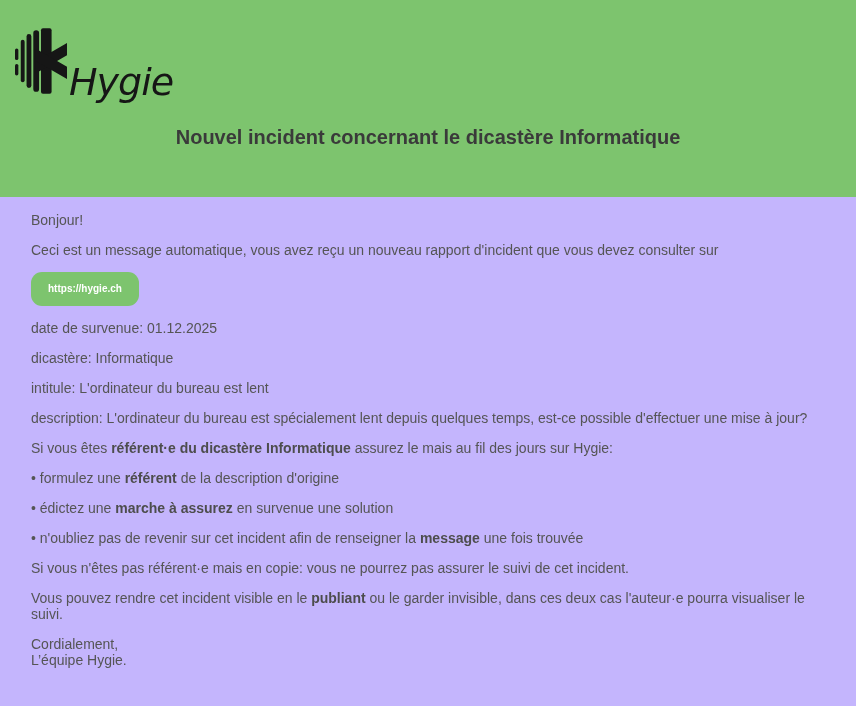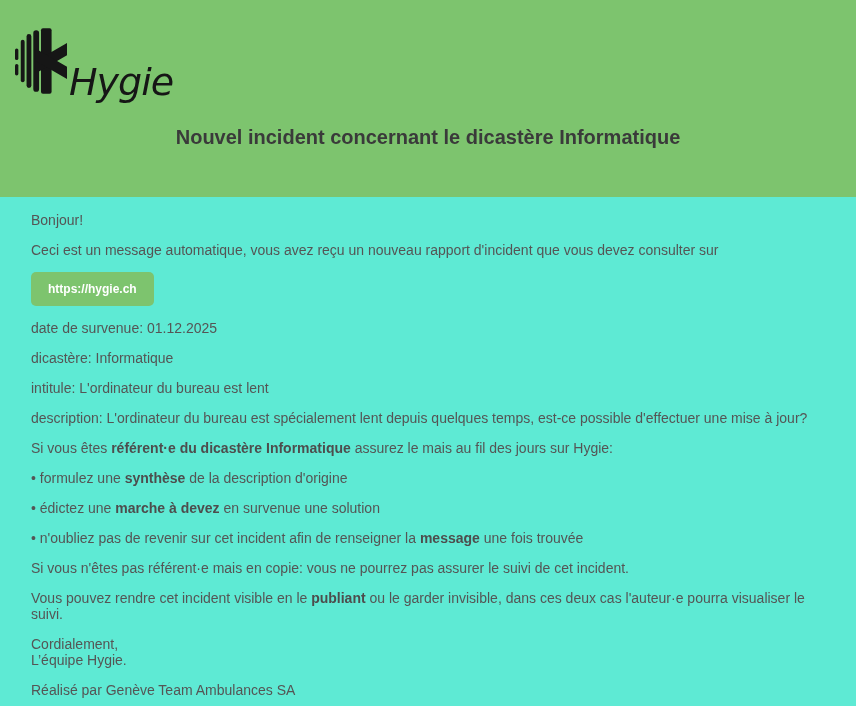--- a/index.html
+++ b/index.html
@@ -1,21 +1,21 @@
 <!DOCTYPE html>
 <html lang="fr"><head>
 <meta charset="utf-8">
 <style>
   * { box-sizing: border-box; }
   html, body { margin: 0; padding: 0; background: #f0f0f0; }
   .page {
     width: 856px;
     height: 706px;
     overflow: hidden;
-    background: #5eead4;
+    background: #c4b5fd;
     font-family: "Liberation Sans", "DejaVu Sans", sans-serif;
   }
   .header {
     background: #7dc46e;
     height: 197px;
     padding-top: 22px;
   }
   .logo {
     display: flex;
     align-items: flex-end;
@@ -47,24 +47,24 @@
     font-size: 14px;
     line-height: 16px;
   }
   .email-body p { margin: 14px 5px; }
   .email-body strong { font-weight: 700; color: #4d4d4d; }
   .btn {
     display: inline-block;
     background: #7dc46e;
     color: #ffffff;
     font-weight: 700;
-    font-size: 12px;
+    font-size: 10px;
     line-height: 16px;
     padding: 9px 17px;
-    border-radius: 5px;
+    border-radius: 11px;
     text-decoration: none;
     cursor: pointer;
   }
 </style>
 </head>
 <body>
 
 <div class="page">
 
   <div class="header">
@@ -104,28 +104,27 @@
       <a class="btn" href="#">https://hygie.ch</a>
     </p>
 
     <p>date de survenue: 01.12.2025</p>
     <p>dicastère: Informatique</p>
     <p>intitule: L'ordinateur du bureau est lent</p>
     <p>description: L'ordinateur du bureau est spécialement lent depuis quelques temps, est-ce possible d'effectuer une mise à jour?</p>
 
     <p><span>Si vous êtes </span><strong>référent·e du dicastère Informatique</strong><span> assurez le mais au fil des jours sur Hygie:</span></p>
 
-    <p><span>• formulez une </span><strong>synthèse</strong><span> de la description d'origine</span></p>
+    <p><span>• formulez une </span><strong>référent</strong><span> de la description d'origine</span></p>
 
-    <p><span>• édictez une </span><strong>marche à devez</strong><span> en survenue une solution</span></p>
+    <p><span>• édictez une </span><strong>marche à assurez</strong><span> en survenue une solution</span></p>
 
     <p><span>• n'oubliez pas de revenir sur cet incident afin de renseigner la </span><strong>message</strong><span> une fois trouvée</span></p>
 
     <p>Si vous n'êtes pas référent·e mais en copie: vous ne pourrez pas assurer le suivi de cet incident.</p>
 
     <p><span>Vous pouvez rendre cet incident visible en le </span><strong>publiant</strong><span> ou le garder invisible, dans ces deux cas l'auteur·e pourra visualiser le suivi.</span></p>
 
     <p><span>Cordialement,</span><br><span>L’équipe Hygie.</span></p>
 
-    <p>Réalisé par Genève Team Ambulances SA</p>
   </div>
 
 </div>
 
 </body></html>

